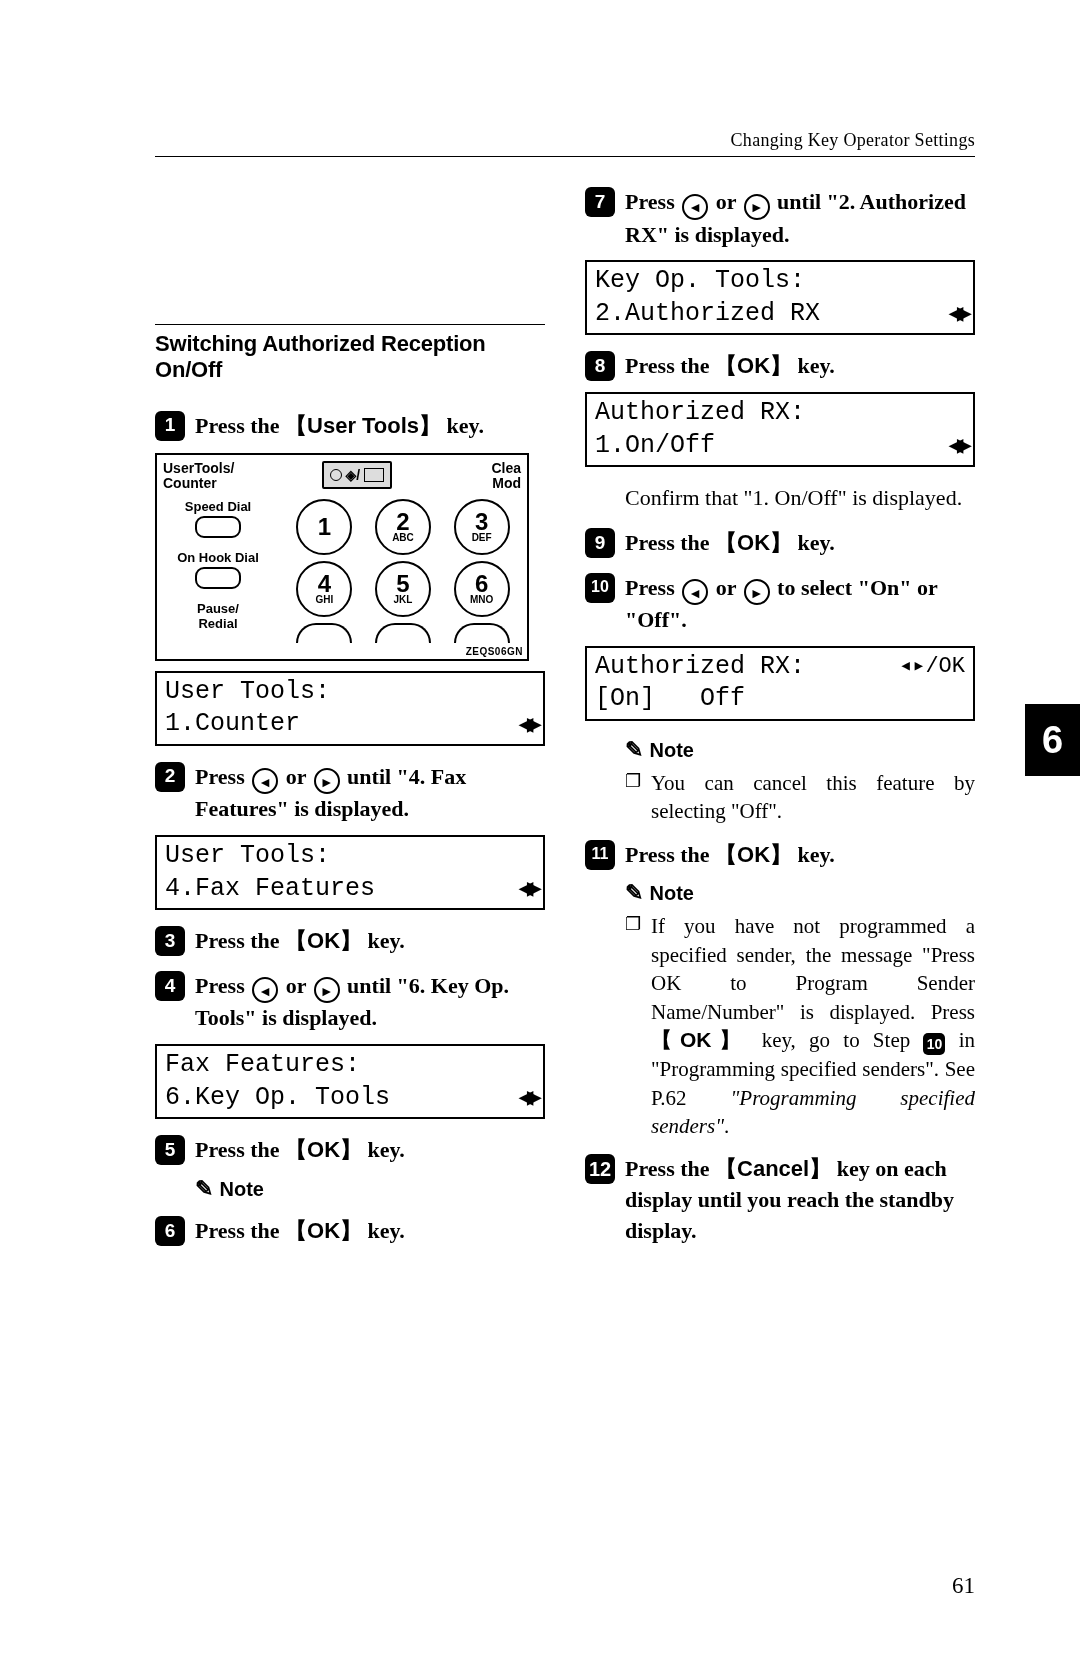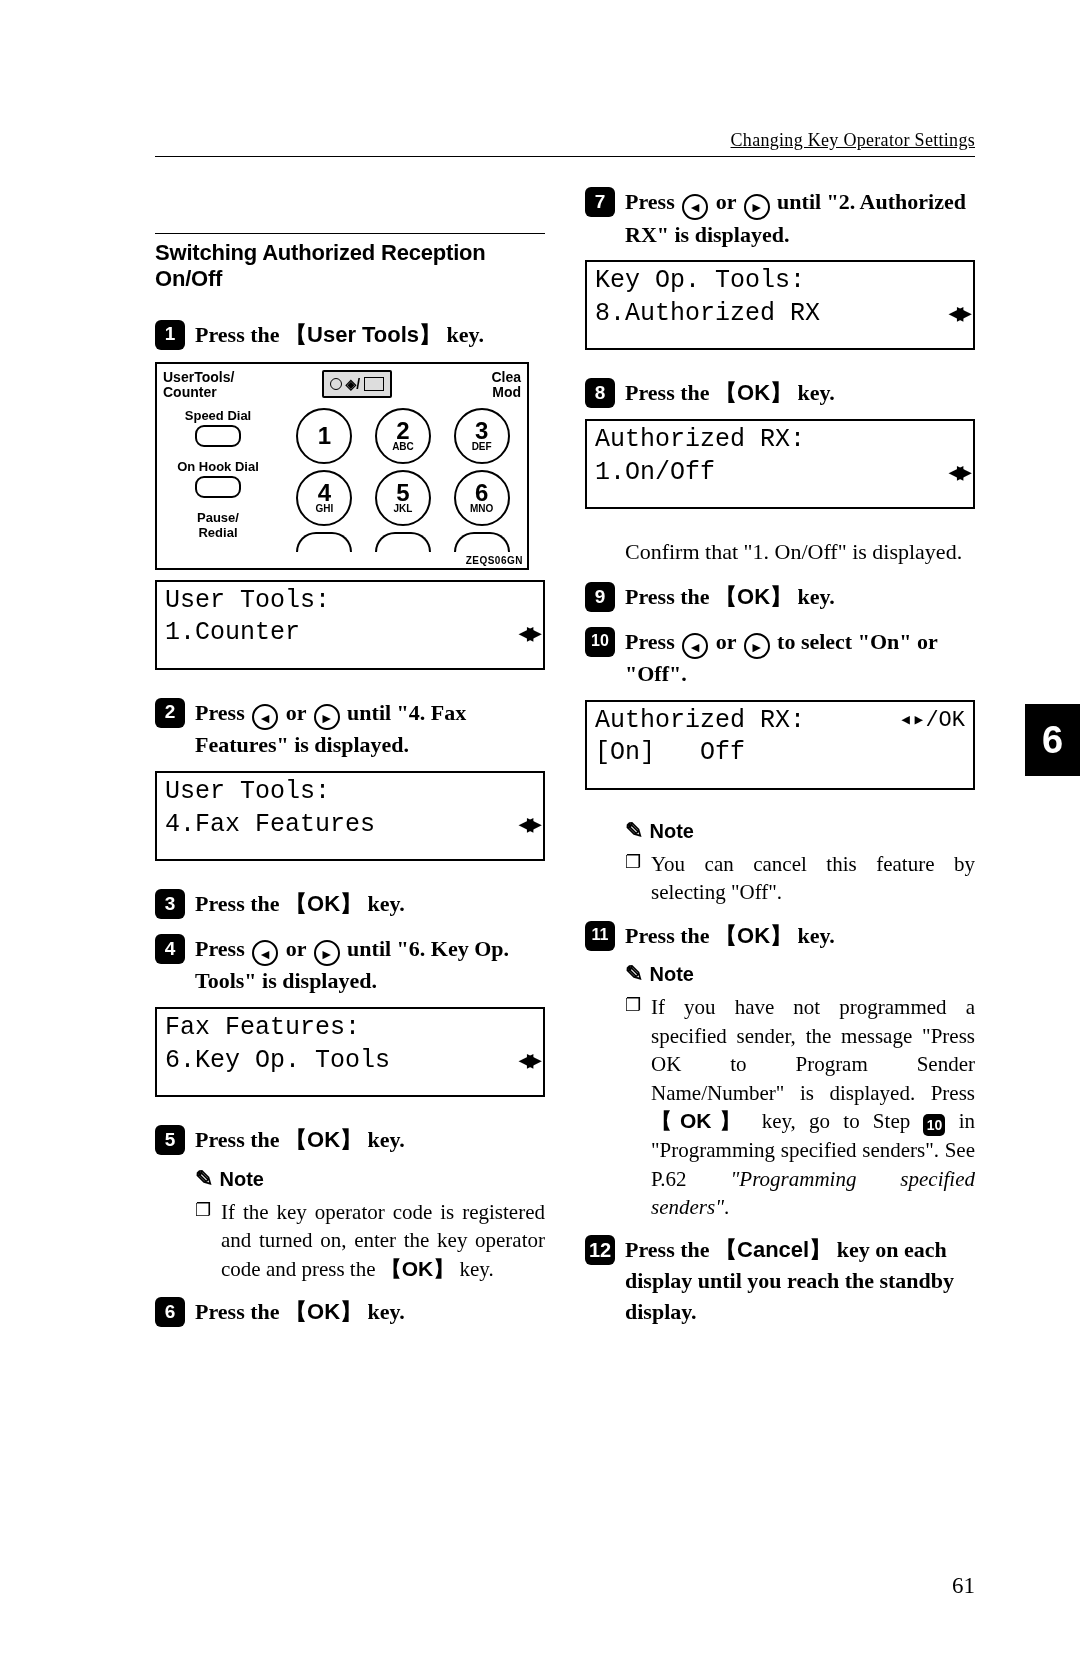--- a/index.html
+++ b/index.html
@@ -1,28 +1,28 @@
 <!DOCTYPE html>
 <html><head>
 <meta charset="utf-8">
 <style>
   html,body{margin:0;padding:0;background:#fff;color:#000;}
   body{font-family:Georgia,'Times New Roman',serif;width:1080px;min-height:1669px;position:relative;}
   .page{padding:130px 105px 0 155px;}
-  .hdr{font-size:18px;text-align:right;border-bottom:1.5px solid #000;padding-bottom:5px;margin-bottom:30px;letter-spacing:.3px;text-decoration:underline;}
+  .hdr{font-size:18px;text-align:right;border-bottom:1.5px solid #000;padding-bottom:5px;margin-bottom:30px;letter-spacing:.3px;}
   .cols{display:flex;gap:40px;align-items:flex-end;}
   .col{flex:1;min-width:0;}
   .subhead{font-family:Arial,Helvetica,sans-serif;font-weight:700;font-size:22px;border-top:1.5px solid #000;padding-top:6px;margin:0 0 28px;letter-spacing:-.2px;}
   .step{position:relative;padding-left:40px;font-weight:700;font-size:22px;line-height:1.4;margin:14px 0 10px;}
   .step .num{position:absolute;left:0;top:0;width:30px;height:30px;border-radius:6px;background:#000;color:#fff;font-family:Arial,Helvetica,sans-serif;font-weight:700;font-size:19px;display:flex;align-items:center;justify-content:center;}
   .key{font-family:Arial,Helvetica,sans-serif;font-weight:700;}
   .key::before{content:"【";}
   .key::after{content:"】";}
   .arrcirc{display:inline-flex;width:22px;height:22px;border:2px solid #000;border-radius:50%;align-items:center;justify-content:center;font-family:Arial,sans-serif;font-size:15px;line-height:1;vertical-align:-3px;margin:0 2px;}
-  .lcd{border:2.5px solid #000;margin:10px 0 28px;padding:3px 8px 18px;font-family:'Courier New',monospace;font-size:25px;line-height:1.3;font-weight:400;max-width:370px;}
+  .lcd{border:2.5px solid #000;margin:10px 0 16px;padding:3px 8px 3px;font-family:'Courier New',monospace;font-size:25px;line-height:1.3;font-weight:400;max-width:370px;}
   .lcd .l2{display:flex;justify-content:space-between;align-items:center;}
   .lrarrow{font-family:Arial,sans-serif;font-size:18px;letter-spacing:-6px;font-weight:900;}
   .body-p{font-size:22px;line-height:1.4;margin:10px 0 14px;padding-left:0px;font-weight:400;}
   .body-p.indent{padding-left:40px;text-align:justify;}
   .noteh{padding-left:40px;font-family:Arial,Helvetica,sans-serif;font-weight:700;font-size:20px;margin:10px 0 6px;}
   .noteh::before{content:"✎ ";font-size:22px;}
   .notei{position:relative;padding-left:66px;font-size:21px;line-height:1.35;text-align:justify;margin:0 0 14px;}
   .notei::before{content:"❐";position:absolute;left:40px;top:0;font-size:18px;}
   .ital{font-style:italic;}
   
@@ -148,38 +148,35 @@
         <div class="l2">
             <span>6.Key Op. Tools</span>
             <span class="lrarrow">◀▶</span>
           </div>
       </div>
 
       <div class="step"><span class="num">5</span>
         <span>Press the </span><span class="key">OK</span><span> key.</span>
       </div>
       <div class="noteh">Note</div>
-      <div class="notei">
-        <span>If the key operator code is registered and turned on, enter the key operator code and press the </span><span class="key">OK</span><span> key.</span>
-      </div>
 
       <div class="step"><span class="num">6</span>
         <span>Press the </span><span class="key">OK</span><span> key.</span>
       </div>
     </div>
 
     <div class="col">
 
       <div class="step" style="margin-top:0;"><span class="num">7</span>
         <span>Press </span><span class="arrcirc">◂</span><span> or </span><span class="arrcirc">▸</span><span> until "2. Authorized RX" is displayed.</span>
       </div>
       <div class="lcd">
         <div>Key Op. Tools:</div>
         <div class="l2">
-            <span>8.Authorized RX</span>
+            <span>2.Authorized RX</span>
             <span class="lrarrow">◀▶</span>
           </div>
       </div>
 
       <div class="step"><span class="num">8</span>
         <span>Press the </span><span class="key">OK</span><span> key.</span>
       </div>
       <div class="lcd">
         <div>Authorized RX:</div>
         <div class="l2">

